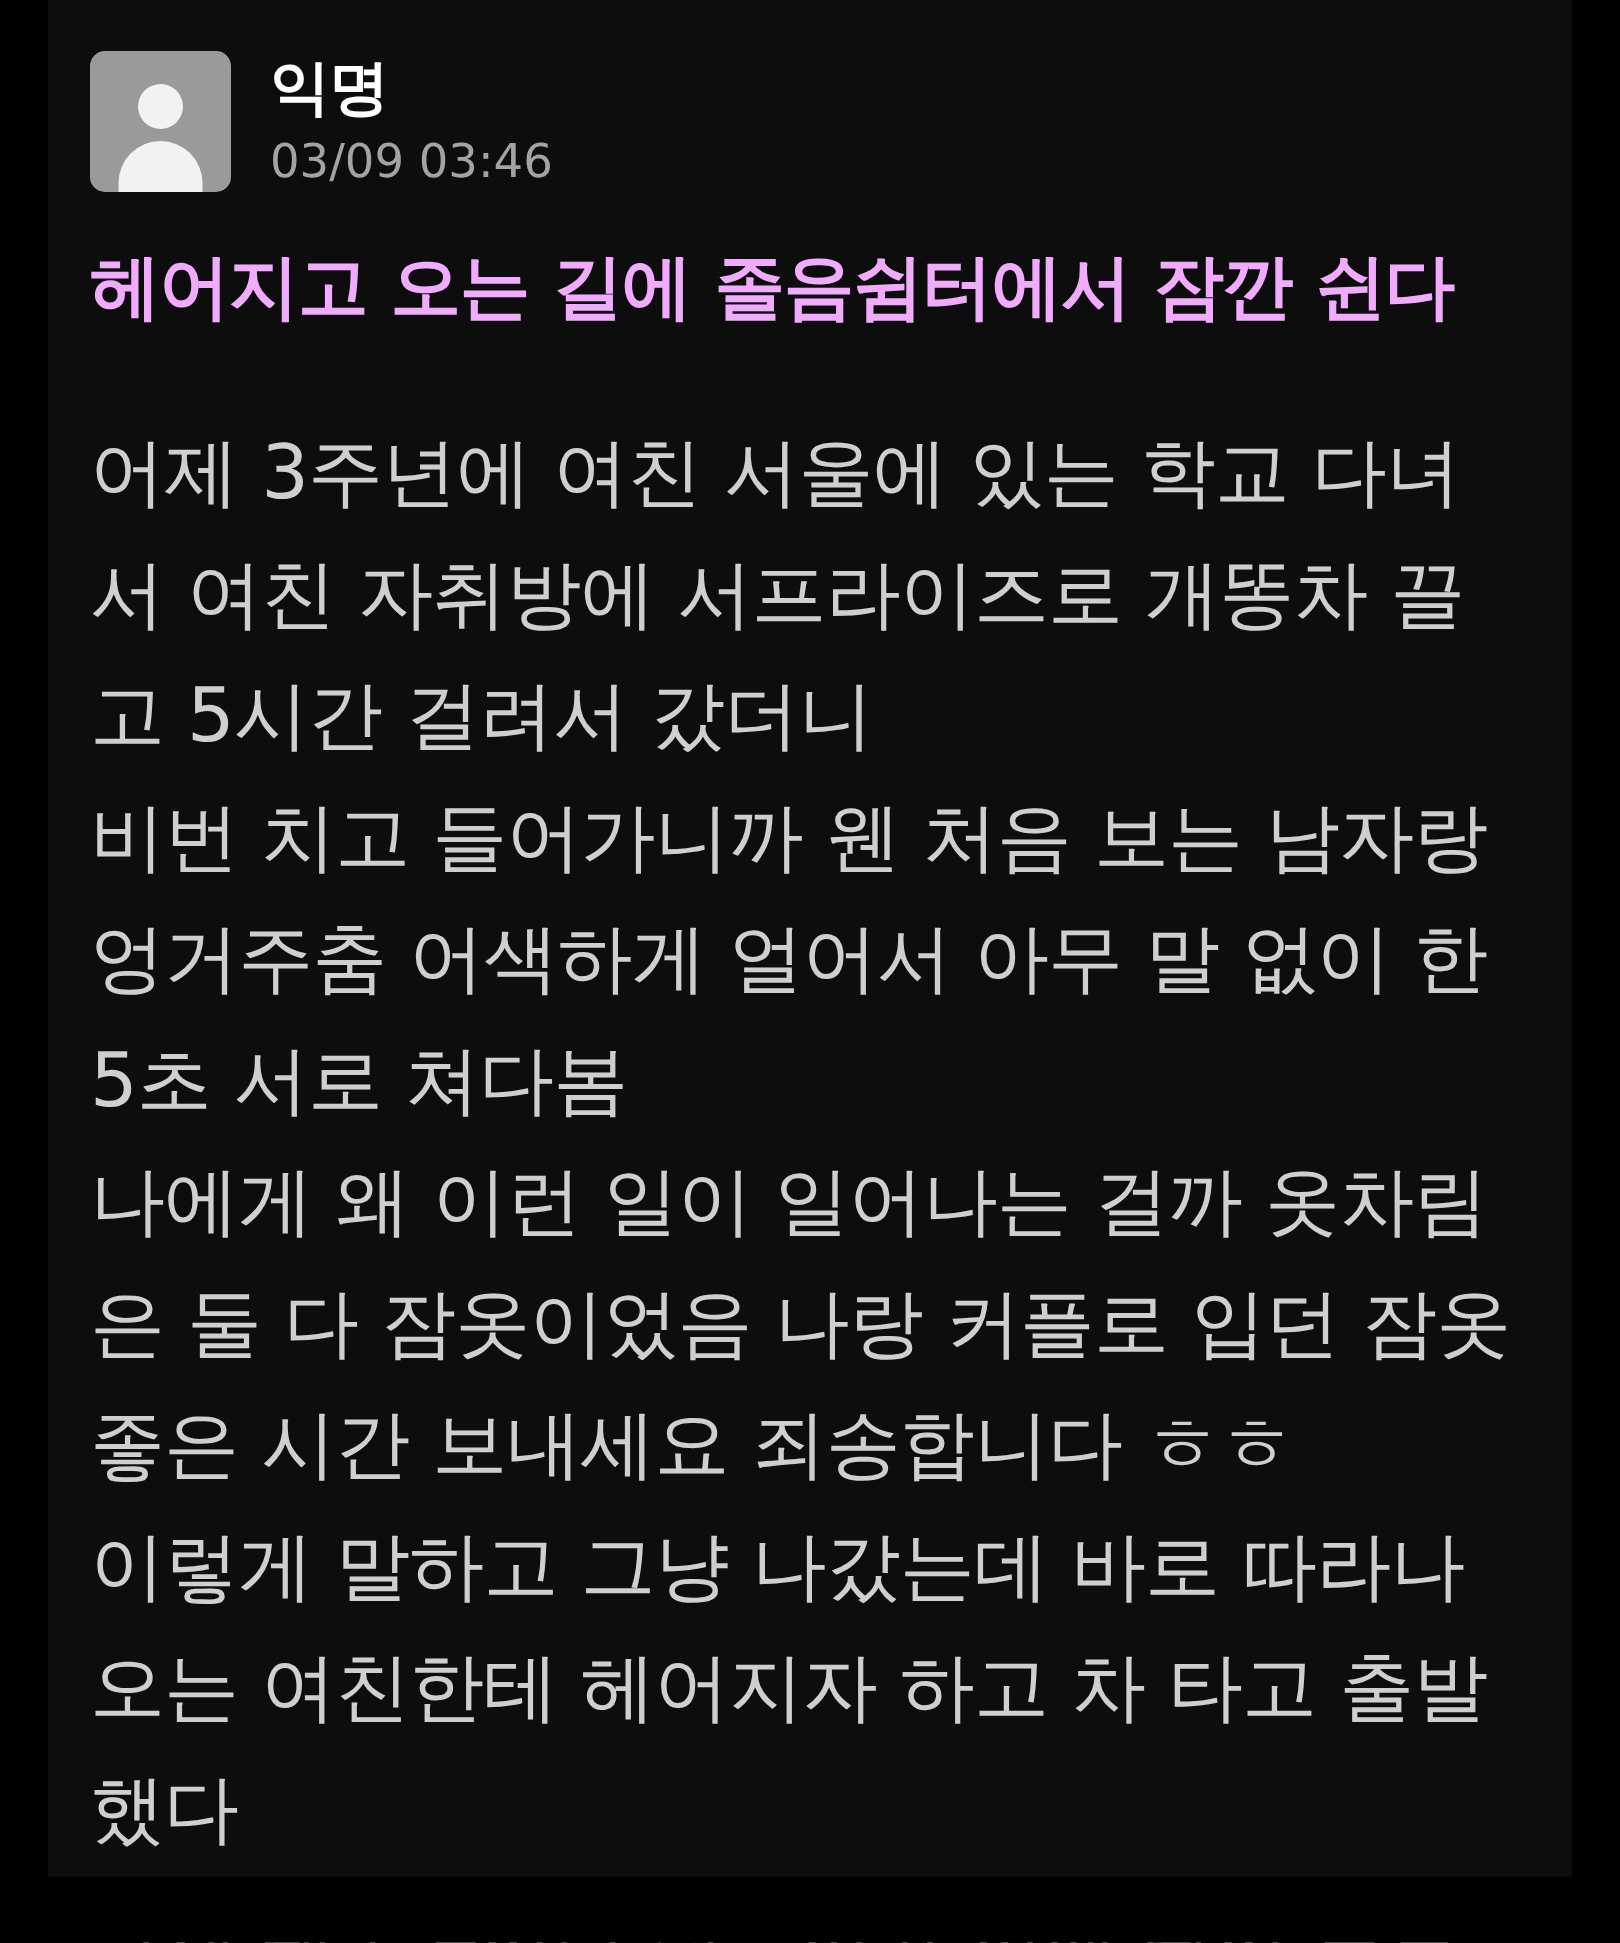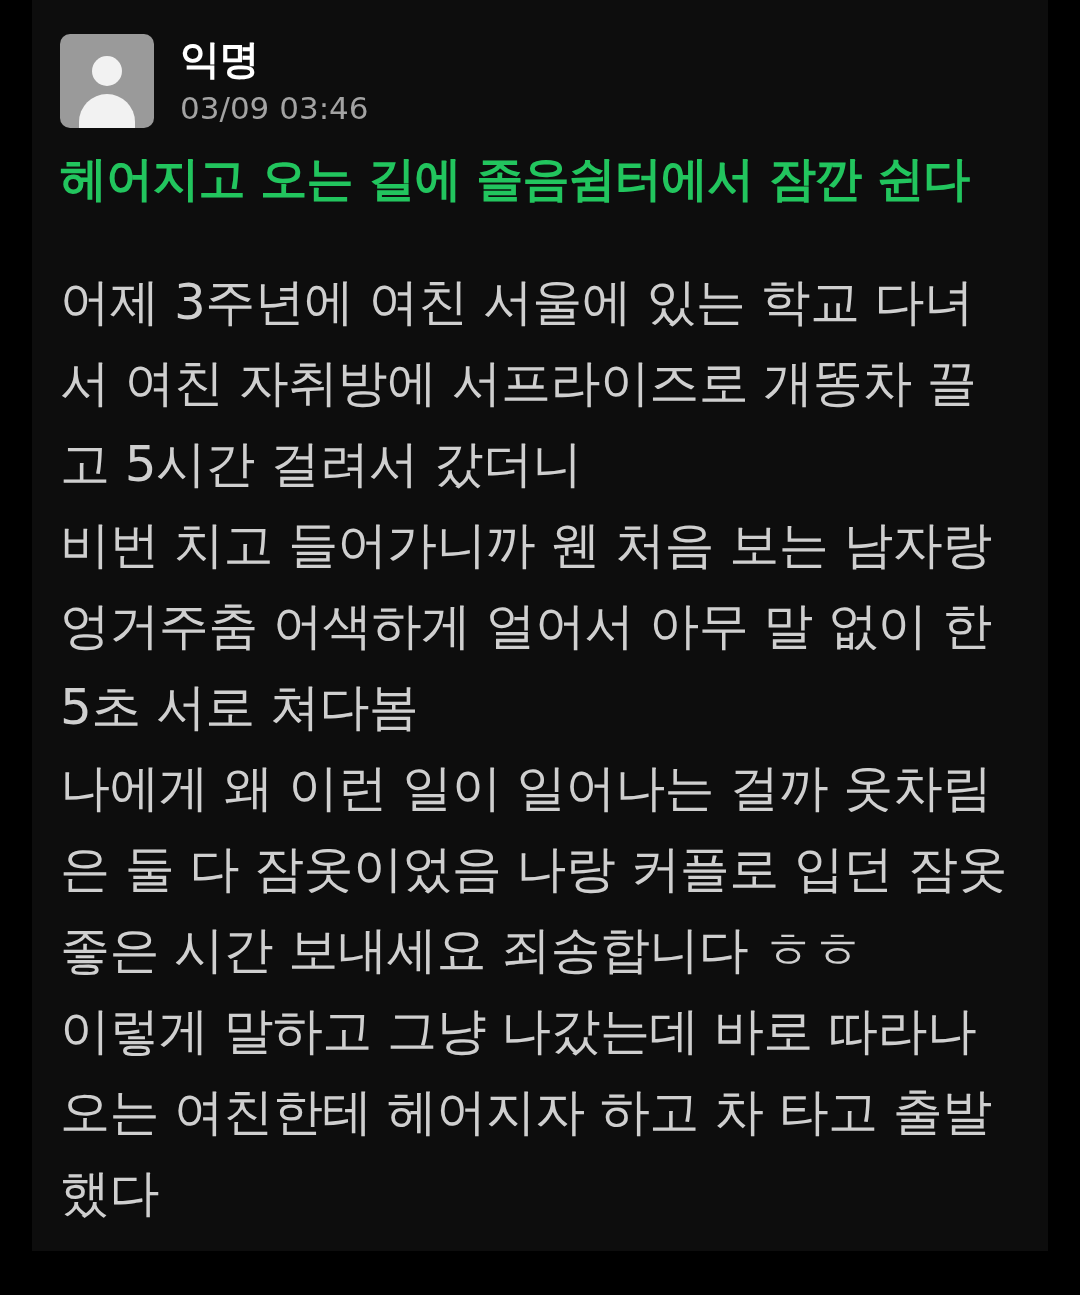--- a/index.html
+++ b/index.html
@@ -77,22 +77,22 @@
     font-size: 31px;
     color: #a3a3a3;
     margin-top: 8px;
     letter-spacing: 0px;
   }
   
   .post-title {
     font-size: 47px;
     font-weight: bold;
     line-height: 1.38;
-    color: #22c55e;
-    margin-top: 13px;
+    color: #f0abfc;
+    margin-top: 26px;
     letter-spacing: -0.8px;
     word-break: keep-all;
   }
   
   .post-body {
     font-size: 50px;
     line-height: 1.62;
     color: #cfcfcf;
     margin-top: 50px;
     white-space: pre-wrap;

